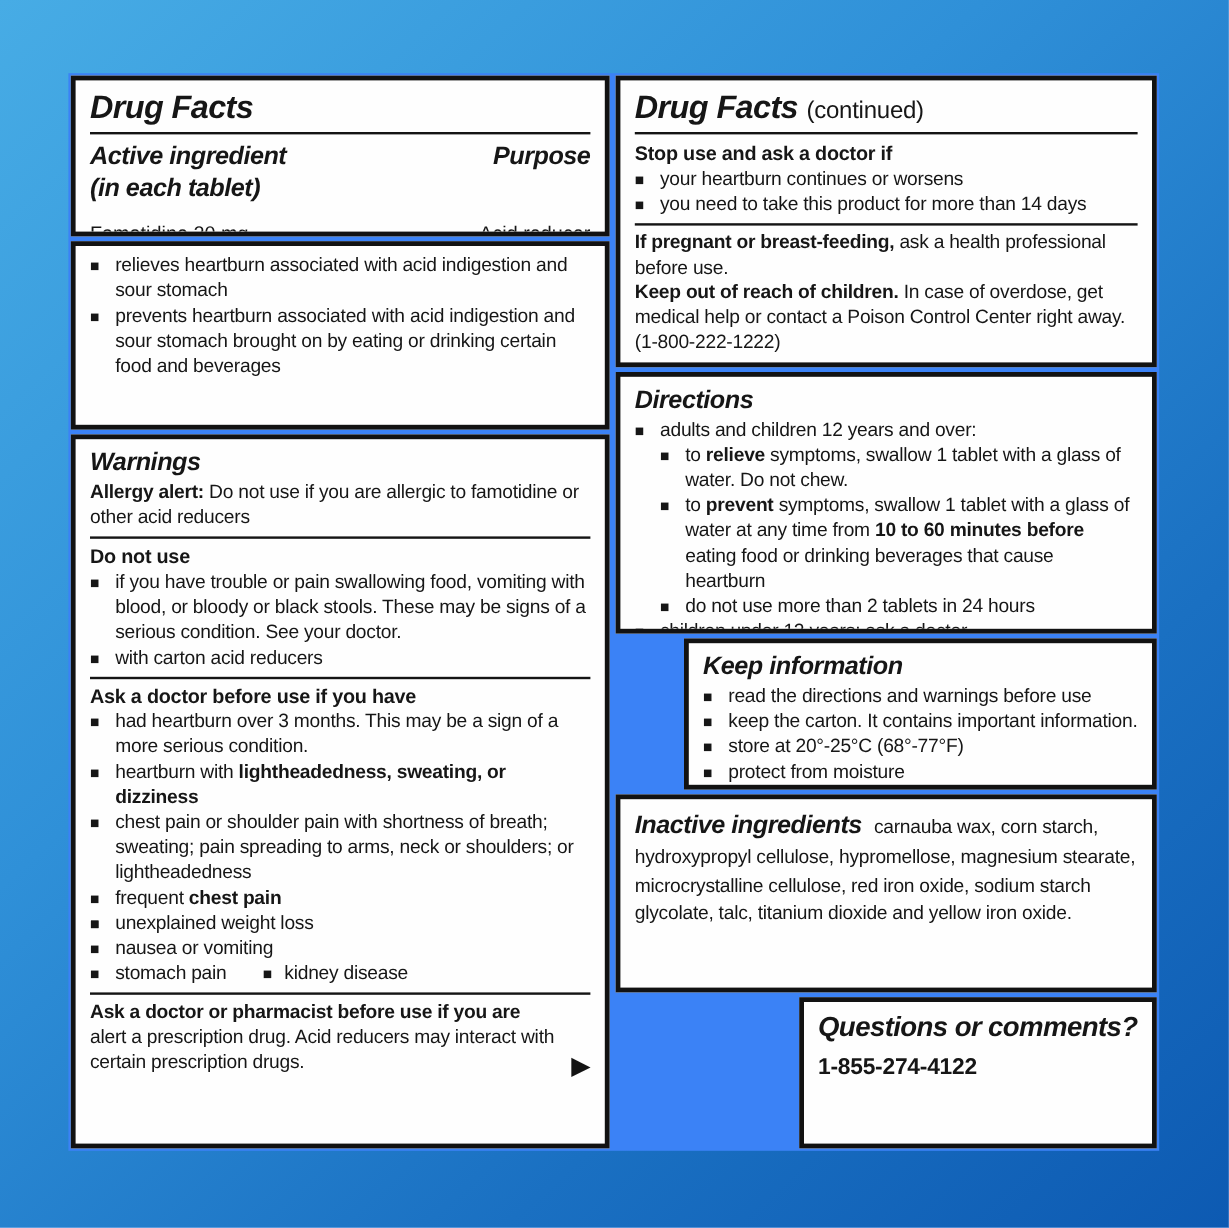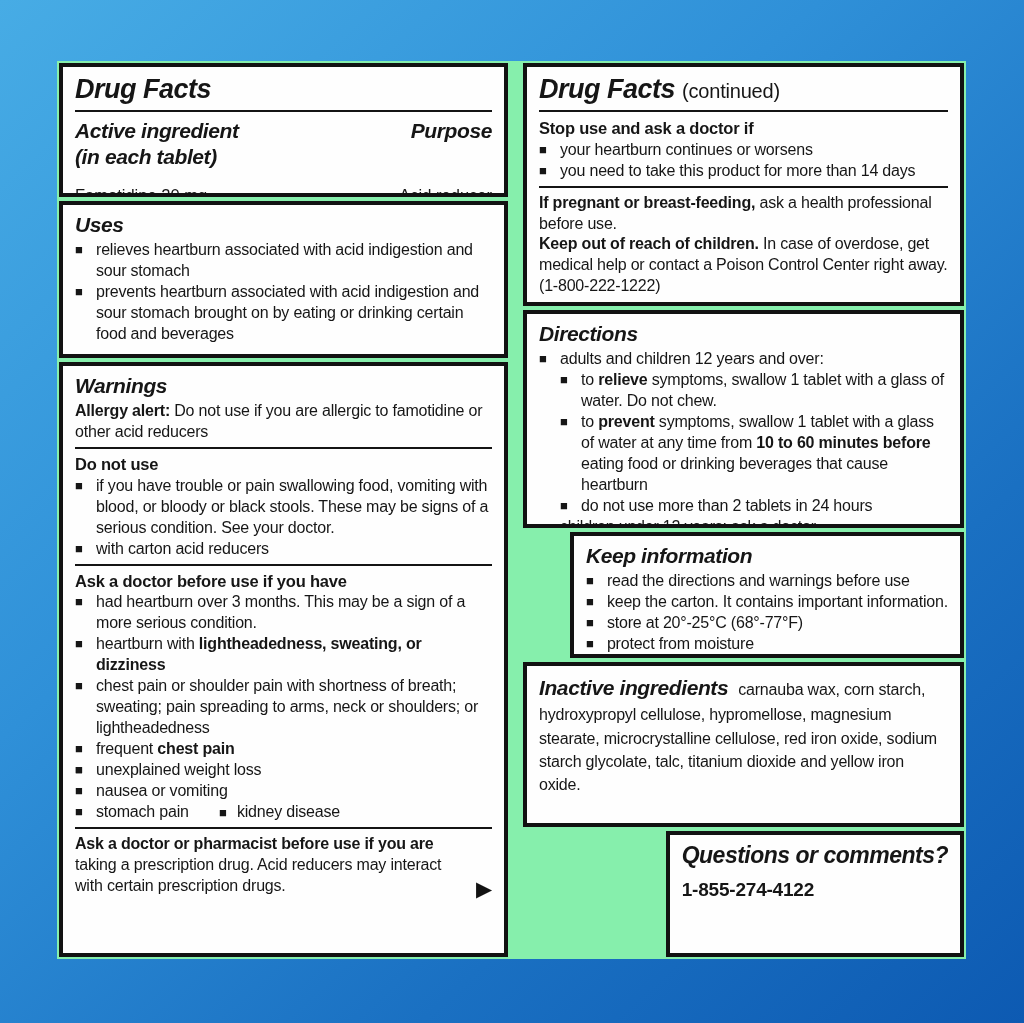--- a/index.html
+++ b/index.html
@@ -8,24 +8,24 @@
     font-family: "Liberation Sans", "DejaVu Sans", sans-serif;
     color: #161616;
     background: linear-gradient(138deg, #47ace5 0%, #2f90d8 38%, #1a70c2 72%, #0d5ab2 100%);
     position: relative;
     overflow: hidden;
   }
   .label {
     position: absolute;
     left: 57px; top: 61px;
     width: 909px; height: 898px;
-    background: #86efac;
+    background: #3b82f6;
     padding: 2px;
     display: flex;
-    gap: 15px;
+    gap: 5px;
   }
   .col { display: flex; flex-direction: column; gap: 4px; }
   .col-left  { width: 449px; }
   .col-right { flex: 1; align-items: flex-end; }
   .box {
     background: #fefefe;
     border: 4px solid #121212;
     padding: 7px 12px 8px 12px;
     overflow: hidden;
   }
@@ -98,21 +98,20 @@
       </div>
       <div class="ai-h">(in each tablet)</div>
       <div class="dot-row">
         <span class="left-part">Famotidine 20 mg</span>
         <span class="leader">....................................................................................................</span>
         <span class="right-part">Acid reducer</span>
       </div>
     </div>
 
     <div class="box" style="height:157px">
-      <div class="h2">Uses</div>
       <div class="li">
         <span class="blt">■</span>
         <span>relieves heartburn associated with acid indigestion and sour stomach</span>
       </div>
       <div class="li">
         <span class="blt">■</span>
         <span>prevents heartburn associated with acid indigestion and sour stomach brought on by eating or drinking certain food and beverages</span>
       </div>
     </div>
 
@@ -161,21 +160,21 @@
         <span>nausea or vomiting</span>
       </div>
       <div class="li">
         <span class="blt">■</span>
         <span>stomach pain</span>
         <span class="blt-inline">■</span>
         <span>kidney disease</span>
       </div>
       <hr class="rule-thin">
 
-      <p class="body-txt pharm"><b>Ask a doctor or pharmacist before use if you are</b><span> taking a prescription drug. Acid reducers may interact with certain prescription drugs.</span><span class="tri">▶</span></p>
+      <p class="body-txt pharm"><b>Ask a doctor or pharmacist before use if you are</b><span> alert a prescription drug. Acid reducers may interact with certain prescription drugs.</span><span class="tri">▶</span></p>
     </div>
   </div>
 
   <div class="col col-right">
 
     <div class="box" style="height:243px">
       <div class="h1"><span>Drug Facts</span><span class="h1-suffix">(continued)</span></div>
       <hr class="rule">
       <div class="sub">Stop use and ask a doctor if</div>
       <div class="li">

